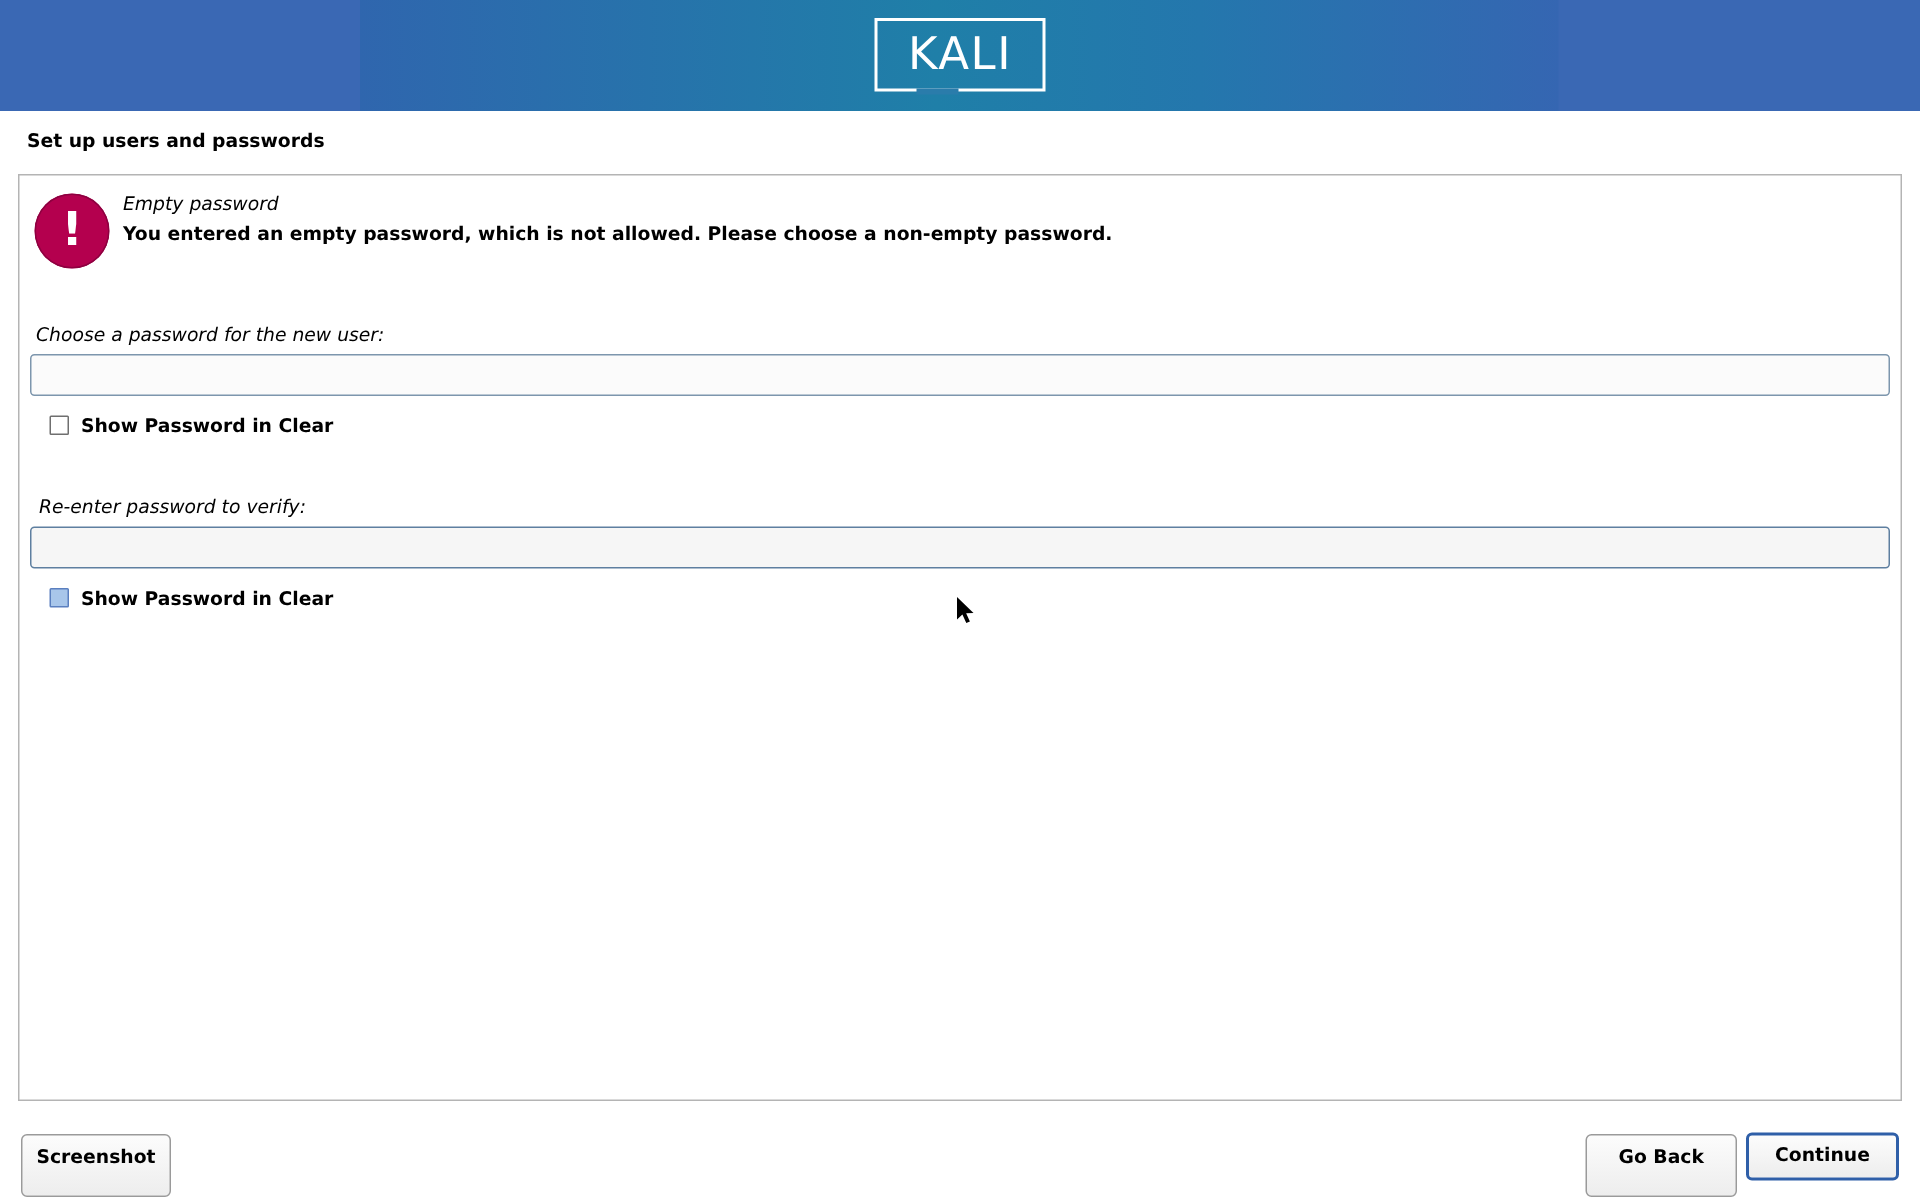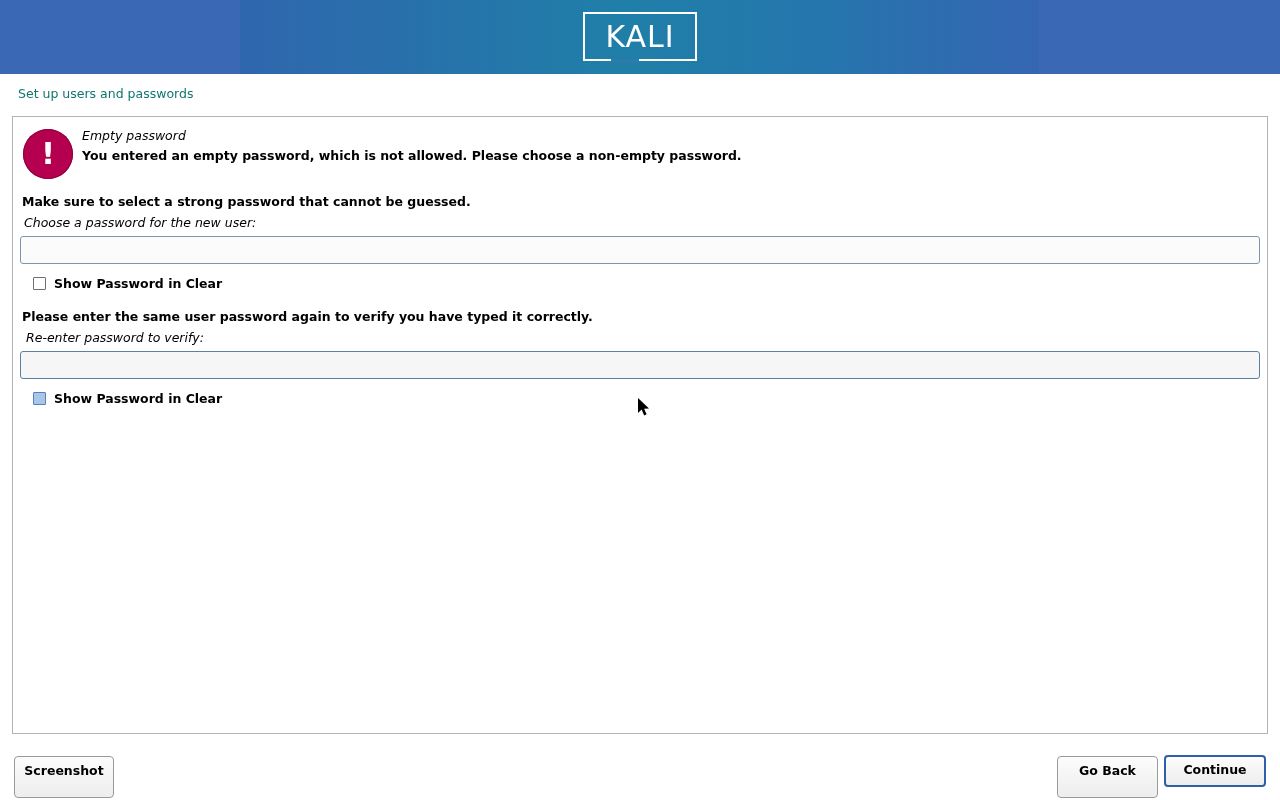--- a/index.html
+++ b/index.html
@@ -71,22 +71,22 @@
     height: 4px;
     background: #2a7cab;
   }
 
   
   .page-title {
     position: absolute;
     left: 18px;
     top: 86px;
     font-size: 12.5px;
-    font-weight: normal;
-    color: #0f766e;
+    font-weight: bold;
+    color: #000000;
   }
 
   
   .frame {
     position: absolute;
     left: 12px;
     top: 116px;
     width: 1256px;
     height: 618px;
     border: 1px solid #b4b4b4;
@@ -242,30 +242,28 @@
 <div class="page-title">Set up users and passwords</div>
 
 <div class="frame">
 
   <div class="error-icon">
     <div class="bang">!</div>
   </div>
   <div class="error-title">Empty password</div>
   <div class="error-text">You entered an empty password, which is not allowed. Please choose a non-empty password.</div>
 
-  <div class="bold-line" style="left:9px; top:77px;">Make sure to select a strong password that cannot be guessed.</div>
   <div class="italic-line" style="left:11px; top:98px;">Choose a password for the new user:</div>
   <input class="pwd-input" type="password" style="left: 7px; top: 119px; width: 1240px;" value="">
 
   <div class="check-row" style="left:20px; top:159px;">
     <span class="checkbox"></span>
     <span class="check-label">Show Password in Clear</span>
   </div>
 
-  <div class="bold-line" style="left:9px; top:192px;">Please enter the same user password again to verify you have typed it correctly.</div>
   <div class="italic-line" style="left:13px; top:213px;">Re-enter password to verify:</div>
   <input class="pwd-input focused" type="password" style="left: 7px; top: 234px; width: 1240px;" value="">
 
   <div class="check-row" style="left:20px; top:274px;">
     <span class="checkbox highlight"></span>
     <span class="check-label">Show Password in Clear</span>
   </div>
 </div>
 
 <svg class="cursor" viewBox="0 0 12 19" xmlns="http://www.w3.org/2000/svg">

